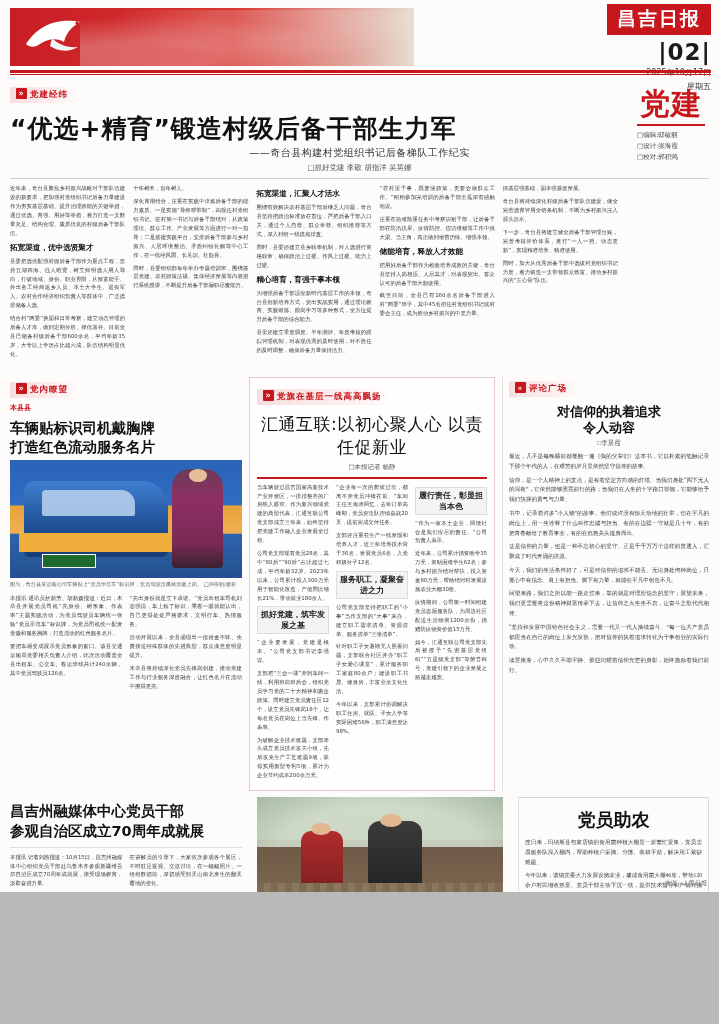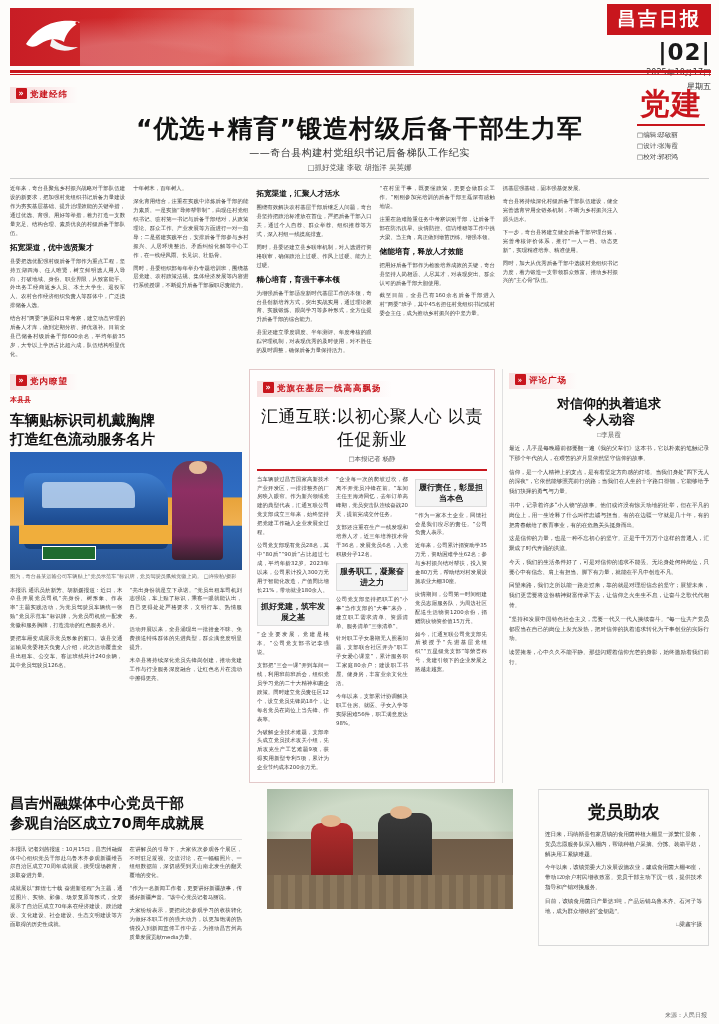--- a/index.html
+++ b/index.html
@@ -1,18 +1,18 @@
 <!DOCTYPE html>
 <html><head>
 <meta charset="utf-8">
 <style>
   html,body{margin:0;padding:0;background:#b9b9b9;}
   body{font-family:"DejaVu Sans","Liberation Sans",sans-serif;}
   .page{
-    position:relative;width:719px;height:1024px;background:#fdfcfa;overflow:hidden;
+    position:relative;width:719px;height:892px;background:#fdfcfa;overflow:hidden;
     box-sizing:border-box;
   }
   
   .masthead{position:relative;height:78px;}
   .mast-red{
     position:absolute;left:10px;top:8px;width:404px;height:58px;
     background:linear-gradient(90deg,#c81d25 0%,#d7352f 55%,#e6ded2 100%);
   }
   .mast-dove{
     position:absolute;left:22px;top:14px;width:70px;height:44px;
@@ -44,21 +44,21 @@
     font-size:8.5px;color:#c8161d;font-weight:bold;letter-spacing:1px;
     background:linear-gradient(90deg,#f7dede 0%,#fdf3f3 80%,transparent 100%);
   }
   .sec-tag:before{
     content:"»";position:absolute;left:6px;top:1px;color:#fff;background:#c8161d;
     width:11px;height:11px;line-height:11px;text-align:center;font-size:8px;border-radius:1px;
   }
   
   .lead{padding:4px 10px 0 10px;}
   .lead-head{
-    text-align:center;font-size:25px;font-weight:bold;color:#111;letter-spacing:1px;
+    font-size:25px;font-weight:bold;color:#111;letter-spacing:1px;
     margin:10px 0 2px;line-height:1.25;
   }
   .lead-sub{
     text-align:center;font-size:10px;color:#333;margin-bottom:3px;letter-spacing:.5px;
   }
   .lead-byline{text-align:center;font-size:7.5px;color:#555;margin-bottom:5px;}
   .rule-thin{height:1px;background:#cfcfcf;margin:2px 0 5px;}
   .cols5{display:grid;grid-template-columns:repeat(5,1fr);gap:8px;}
   .col p{
     margin:0 0 4px;font-size:5.4px;line-height:1.65;color:#3a3a3a;text-align:justify;
@@ -68,21 +68,21 @@
   
   .brandbox{
     position:absolute;right:8px;top:88px;width:80px;text-align:center;
   }
   .brand-cn{
     font-size:30px;color:#c8161d;font-weight:bold;line-height:1.05;letter-spacing:1px;
   }
   .brand-line{height:2px;background:#c8161d;margin:4px 6px;}
   .brand-items{font-size:6.5px;color:#444;line-height:1.7;text-align:left;padding-left:6px;}
   
-  .band{display:grid;grid-template-columns:232px 246px 1fr;gap:7px;padding:0 10px;margin-top:6px;}
+  .band{display:grid;grid-template-columns:232px 246px 1fr;gap:7px;padding:0 10px;margin-top:14px;}
   .panel{position:relative;}
   .panel-border{border:1px solid #e3c9c9;padding:6px 7px;background:#fffdfd;}
   .hl-title{font-size:14.5px;font-weight:bold;color:#111;line-height:1.35;margin:6px 0 2px;}
   .photo{
     position:relative;width:100%;overflow:hidden;background:#888;
   }
   .cap{font-size:5.2px;color:#666;line-height:1.5;margin:3px 0 5px;}
   .cols2{display:grid;grid-template-columns:1fr 1fr;gap:7px;}
   .cols3{display:grid;grid-template-columns:1fr 1fr 1fr;gap:7px;}
   .center-title{
@@ -91,21 +91,21 @@
   .center-by{text-align:center;font-size:6.5px;color:#555;margin-bottom:5px;}
   .boxsub{
     background:#f4f4f4;border:1px solid #ddd;text-align:center;font-size:8px;
     font-weight:bold;color:#222;padding:2px 0;margin:4px 0 4px;
   }
   .redline{height:2px;background:#c8161d;margin:3px 0 4px;}
   .commentary .c-title{font-size:13px;font-weight:bold;color:#111;text-align:center;line-height:1.4;margin:6px 0 2px;}
   .commentary .c-by{font-size:6.5px;color:#555;text-align:center;margin-bottom:4px;}
   .vtext p{font-size:5.6px;line-height:1.75;color:#3a3a3a;text-align:justify;margin:0 0 4px;}
   
-  .bottom{display:grid;grid-template-columns:232px 246px 1fr;gap:25px;padding:6px 10px 0;}
+  .bottom{display:grid;grid-template-columns:232px 246px 1fr;gap:15px;padding:6px 10px 0;}
   .btitle{font-size:14.5px;font-weight:bold;color:#111;line-height:1.4;margin:4px 0 4px;}
   .helpbox{border:1px solid #d8d8d8;padding:6px;}
   .helpbox .h-t{text-align:center;font-size:18px;font-weight:bold;color:#111;margin:4px 0 6px;}
   .src{position:absolute;right:12px;bottom:4px;font-size:6px;color:#666;}
   
   .ph-taxi{height:118px;background:
       linear-gradient(180deg,#2a64b8 0%,#2f6cc2 38%,#e8a33a 39%,#f0b152 62%,#2d63ad 63%,#24508f 100%);}
   .ph-taxi .car{
     position:absolute;left:6%;top:18%;width:62%;height:64%;border-radius:10px 26px 6px 6px;
     background:linear-gradient(180deg,#3f7fd0,#1f4f95 60%,#173d73);

